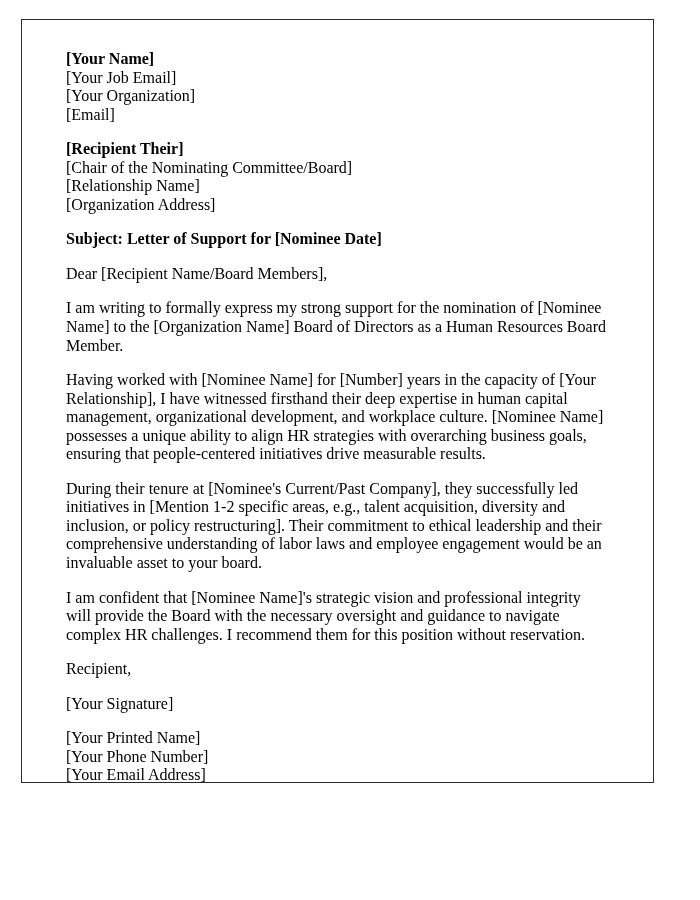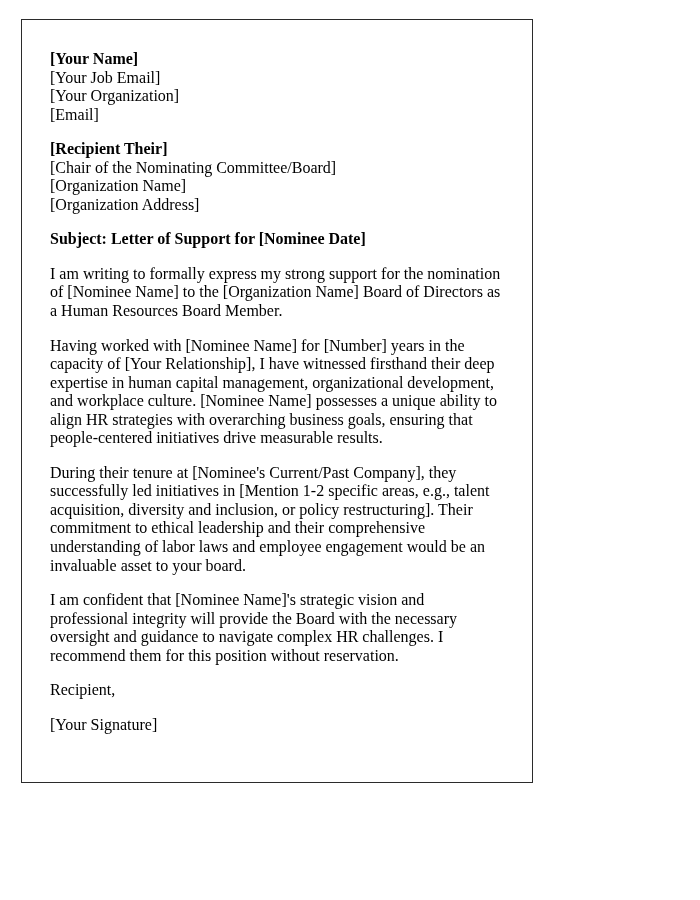--- a/index.html
+++ b/index.html
@@ -7,25 +7,25 @@
     padding: 0;
     background: #ffffff;
     width: 700px;
     height: 900px;
     font-family: "Liberation Serif", "DejaVu Serif", serif;
   }
   .page {
     position: absolute;
     left: 21px;
     top: 19px;
-    width: 512px;
+    width: 633px;
     height: 764px;
     box-sizing: border-box;
     border: 1px solid #2b2b2b;
-    padding: 30px 28px;
+    padding: 30px 44px;
     background: #ffffff;
     overflow: hidden;
   }
   .page p {
     margin: 16px 0;
     font-size: 16px;
     line-height: 1.16;
     color: #000000;
   }
   .page p:first-child {
@@ -43,30 +43,36 @@
   <p>
     <span class="bold">[Your Name]</span><br>
     <span>[Your Job Email]</span><br>
     <span>[Your Organization]</span><br>
     <span>[Email]</span>
   </p>
 
   <p>
     <span class="bold">[Recipient Their]</span><br>
     <span>[Chair of the Nominating Committee/Board]</span><br>
-    <span>[Organization Name]</span><br>
+    <span>[Relationship Name]</span><br>
     <span>[Organization Address]</span>
   </p>
 
   <p class="bold">Subject: Letter of Support for [Nominee Date]</p>
 
+  <p>Dear [Recipient Name/Board Members],</p>
 
   <p>I am writing to formally express my strong support for the nomination of [Nominee Name] to the [Organization Name] Board of Directors as a Human Resources Board Member.</p>
   <p>Having worked with [Nominee Name] for [Number] years in the capacity of [Your Relationship], I have witnessed firsthand their deep expertise in human capital management, organizational development, and workplace culture. [Nominee Name] possesses a unique ability to align HR strategies with overarching business goals, ensuring that people-centered initiatives drive measurable results.</p>
   <p>During their tenure at [Nominee's Current/Past Company], they successfully led initiatives in [Mention 1-2 specific areas, e.g., talent acquisition, diversity and inclusion, or policy restructuring]. Their commitment to ethical leadership and their comprehensive understanding of labor laws and employee engagement would be an invaluable asset to your board.</p>
   <p>I am confident that [Nominee Name]'s strategic vision and professional integrity will provide the Board with the necessary oversight and guidance to navigate complex HR challenges. I recommend them for this position without reservation.</p>
 
   <p>Recipient,</p>
 
   <p>[Your Signature]</p>
 
+  <p>
+    <span>[Your Printed Name]</span><br>
+    <span>[Your Phone Number]</span><br>
+    <span>[Your Email Address]</span>
+  </p>
 
 </div>
 
 </body></html>

